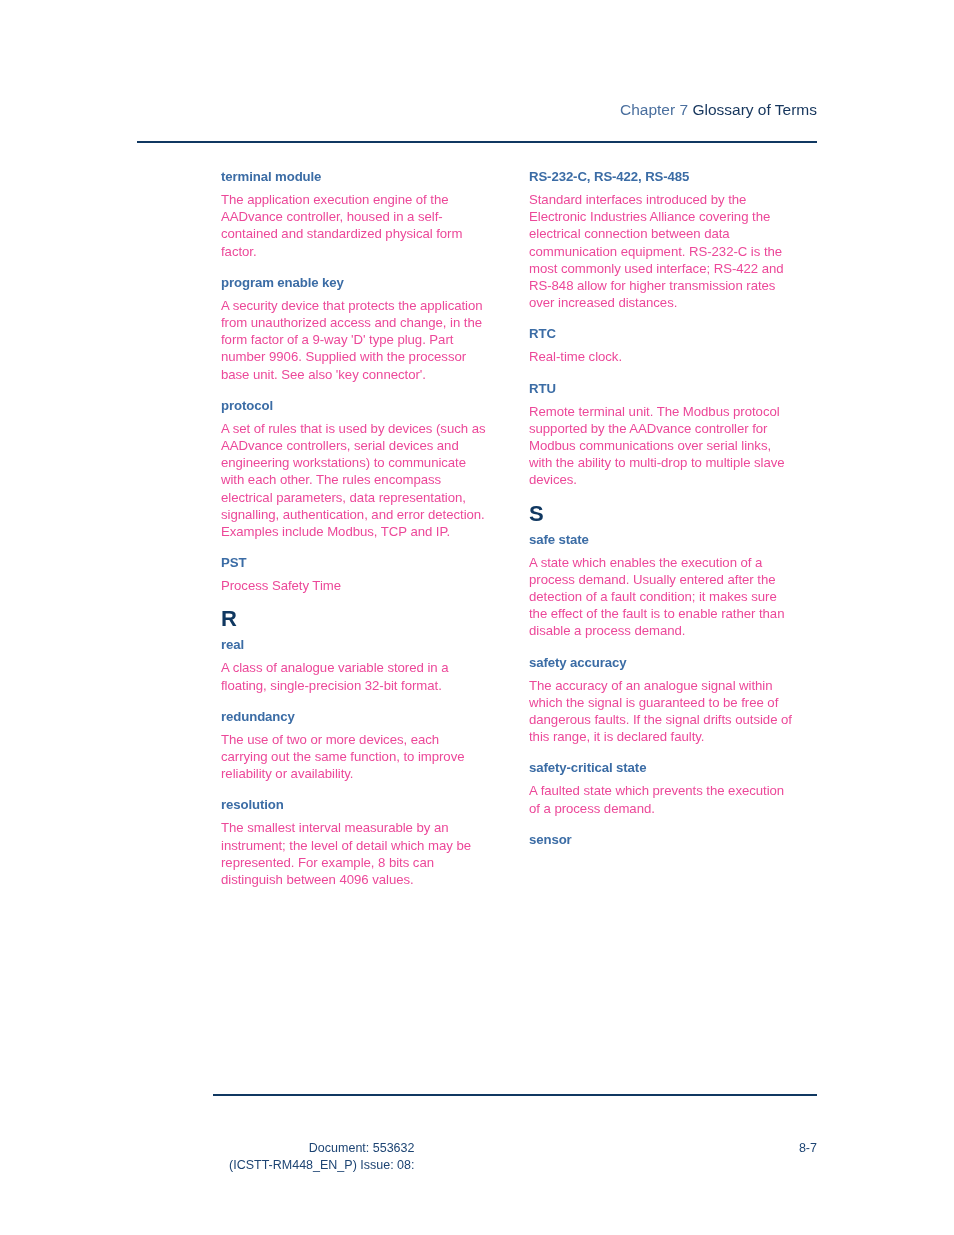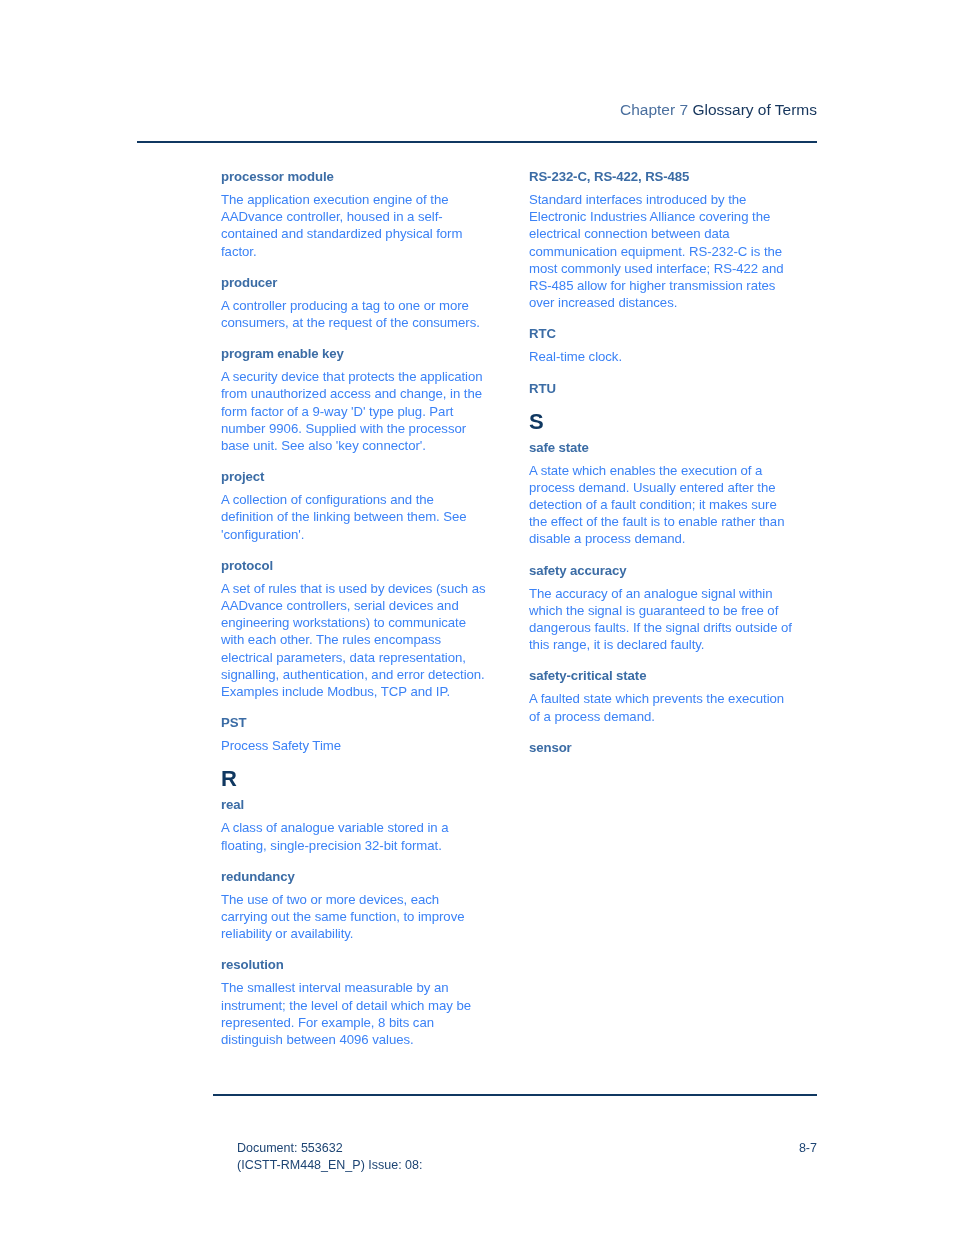--- a/index.html
+++ b/index.html
@@ -78,21 +78,21 @@
   }
   .term {
     color: #3b6ca5;
     font-size: 13.2px;
     font-weight: 700;
     line-height: 17px;
     margin: 0 0 6px 0;
     letter-spacing: -0.1px;
   }
   .definition {
-    color: #3b82f6;
+    color: #ec4899;
     font-size: 13.2px;
     line-height: 17.2px;
     margin: 0 0 14px 0;
     letter-spacing: -0.05px;
   }
   .entry:first-child > .term { margin-top: 0; }
   .entry > .term { margin-top: 4px; }
 
   
   .footer-rule {
@@ -107,23 +107,23 @@
     position: absolute;
     left: 221px;
     top: 1140px;
     width: 596px;
     color: #1d4473;
     font-size: 12.5px;
     line-height: 17px;
   }
   .footer-left {
     position: absolute;
-    left: 16px;
+    left: 8px;
     top: 0;
-    text-align: left;
+    text-align: right;
   }
   .footer-right {
     position: absolute;
     right: 0;
     top: 0;
     text-align: right;
   }
 </style>
 </head>
 <body>
@@ -131,36 +131,28 @@
 <div class="page">
 
   <div class="page-header">
     <span class="chapter-label">Chapter 7</span><span>&nbsp;</span><span class="chapter-title">Glossary of Terms</span>
   </div>
   <div class="header-rule"></div>
 
   <div class="content">
     <div class="column column-left">
         <div class="entry">
-          <div class="term">processor module</div>
+          <div class="term">terminal module</div>
           <div class="definition">The application execution engine of the AADvance controller, housed in a self-contained and standardized physical form factor.</div>
-        </div>
-        <div class="entry">
-          <div class="term">producer</div>
-          <div class="definition">A controller producing a tag to one or more consumers, at the request of the consumers.</div>
         </div>
         <div class="entry">
           <div class="term">program enable key</div>
           <div class="definition">A security device that protects the application from unauthorized access and change, in the form factor of a 9-way 'D' type plug. Part number 9906. Supplied with the processor base unit. See also 'key connector'.</div>
         </div>
         <div class="entry">
-          <div class="term">project</div>
-          <div class="definition">A collection of configurations and the definition of the linking between them. See 'configuration'.</div>
-        </div>
-        <div class="entry">
           <div class="term">protocol</div>
           <div class="definition">A set of rules that is used by devices (such as AADvance controllers, serial devices and engineering workstations) to communicate with each other. The rules encompass electrical parameters, data representation, signalling, authentication, and error detection. Examples include Modbus, TCP and IP.</div>
         </div>
         <div class="entry">
           <div class="term">PST</div>
           <div class="definition">Process Safety Time</div>
         </div>
         <div class="section-letter">R</div>
         <div class="entry">
           <div class="term">real</div>
@@ -171,28 +163,29 @@
           <div class="definition">The use of two or more devices, each carrying out the same function, to improve reliability or availability.</div>
         </div>
         <div class="entry">
           <div class="term">resolution</div>
           <div class="definition">The smallest interval measurable by an instrument; the level of detail which may be represented. For example, 8 bits can distinguish between 4096 values.</div>
         </div>
       </div>
     <div class="column column-right">
         <div class="entry">
           <div class="term">RS-232-C, RS-422, RS-485</div>
-          <div class="definition">Standard interfaces introduced by the Electronic Industries Alliance covering the electrical connection between data communication equipment. RS-232-C is the most commonly used interface; RS-422 and RS-485 allow for higher transmission rates over increased distances.</div>
+          <div class="definition">Standard interfaces introduced by the Electronic Industries Alliance covering the electrical connection between data communication equipment. RS-232-C is the most commonly used interface; RS-422 and RS-848 allow for higher transmission rates over increased distances.</div>
         </div>
         <div class="entry">
           <div class="term">RTC</div>
           <div class="definition">Real-time clock.</div>
         </div>
         <div class="entry">
           <div class="term">RTU</div>
+          <div class="definition">Remote terminal unit. The Modbus protocol supported by the AADvance controller for Modbus communications over serial links, with the ability to multi-drop to multiple slave devices.</div>
         </div>
         <div class="section-letter">S</div>
         <div class="entry">
           <div class="term">safe state</div>
           <div class="definition">A state which enables the execution of a process demand. Usually entered after the detection of a fault condition; it makes sure the effect of the fault is to enable rather than disable a process demand.</div>
         </div>
         <div class="entry">
           <div class="term">safety accuracy</div>
           <div class="definition">The accuracy of an analogue signal within which the signal is guaranteed to be free of dangerous faults. If the signal drifts outside of this range, it is declared faulty.</div>
         </div>

